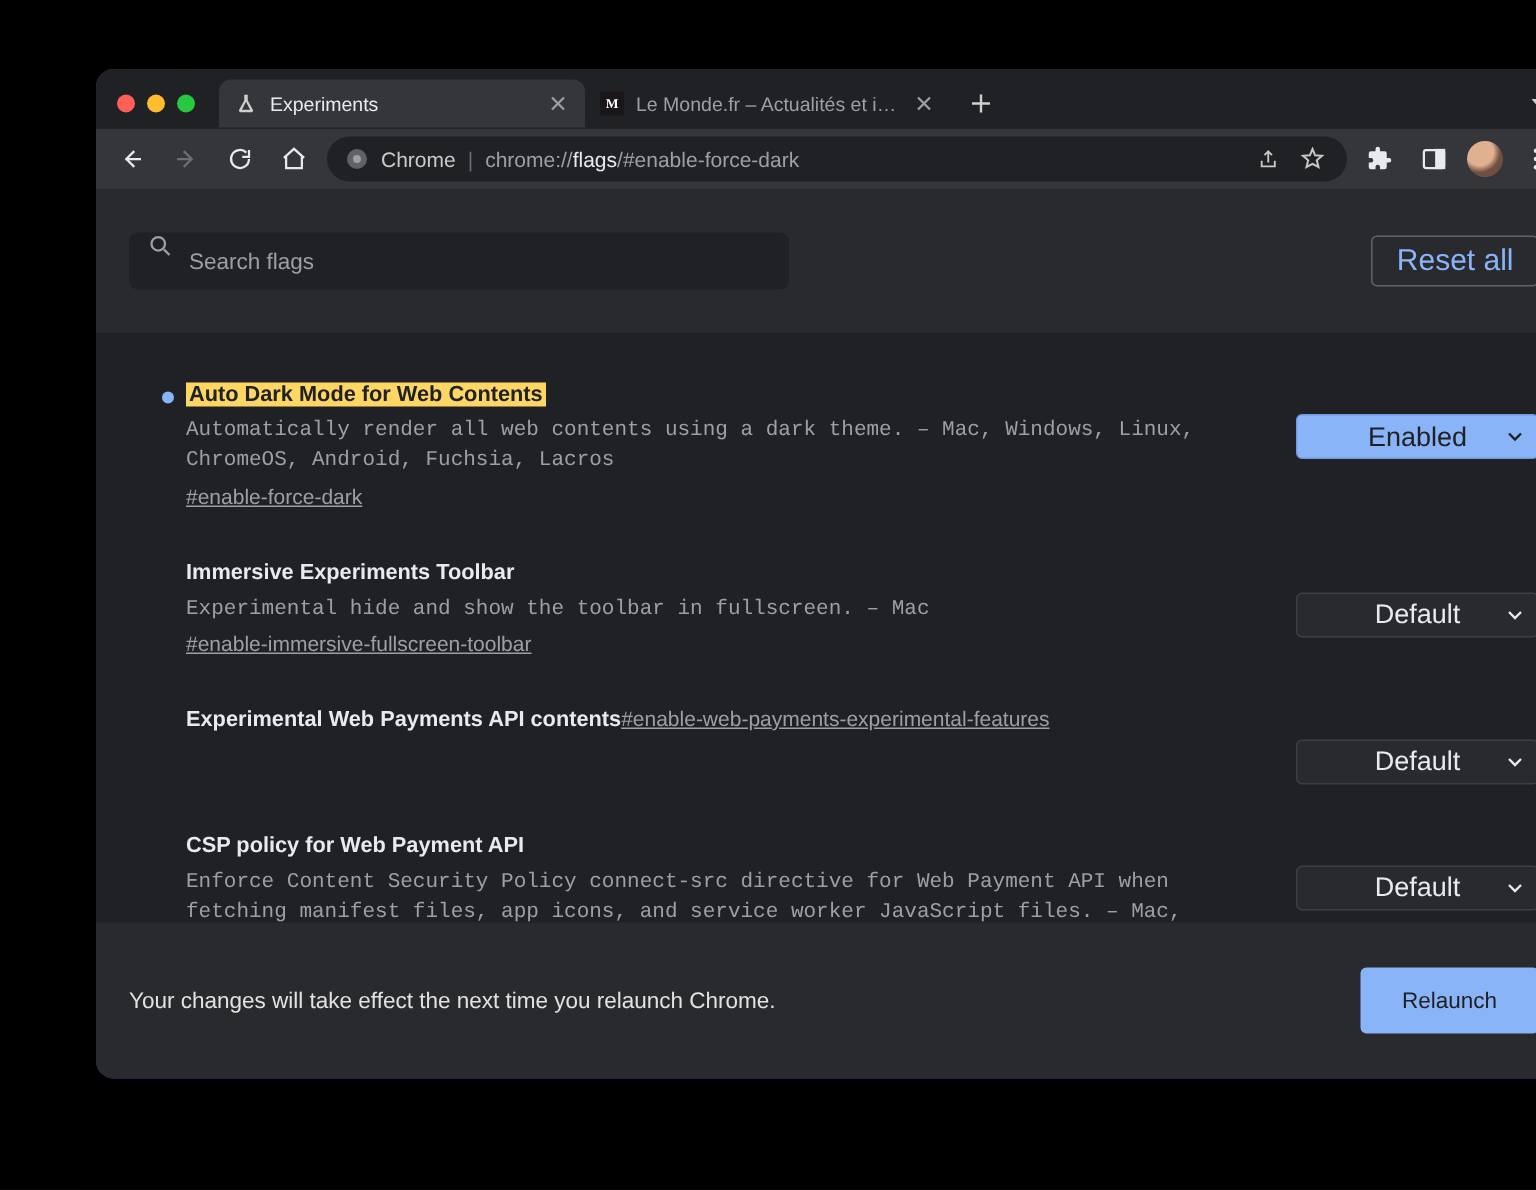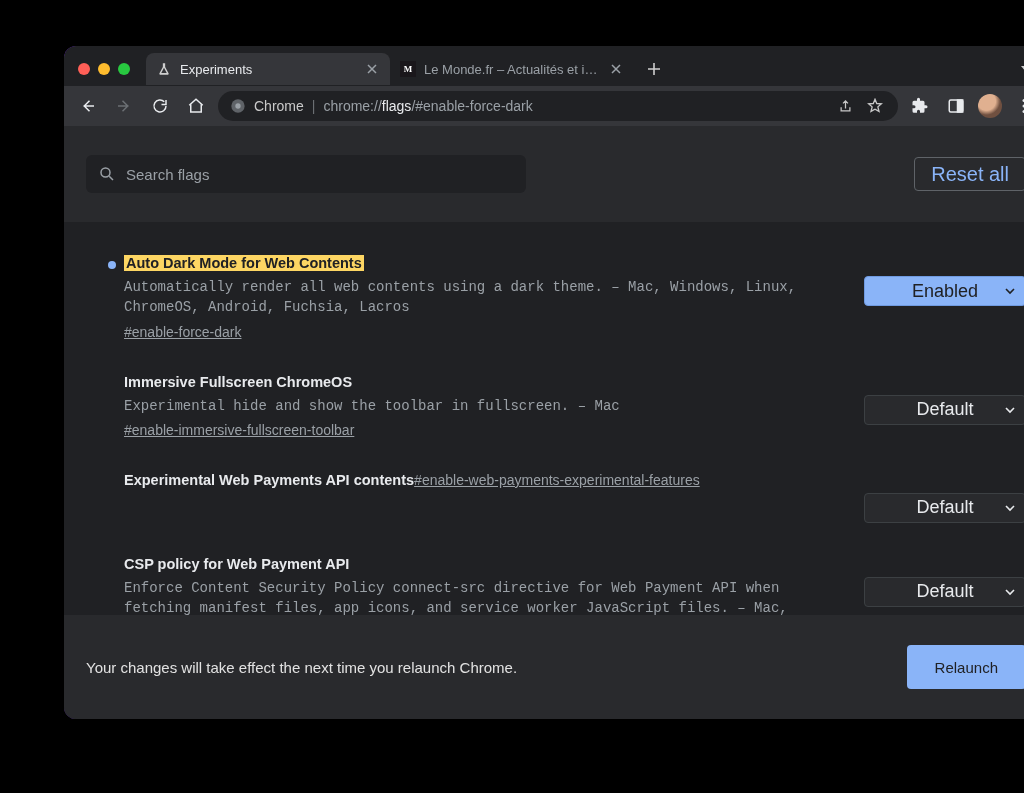--- a/index.html
+++ b/index.html
@@ -55,21 +55,21 @@
     min-width:0;
   }
   .omnibox .chip{color:#cacaca;}
   .omnibox .sep{color:#6b6f73;}
   .omnibox .url{color:#9aa0a6;}
   .omnibox .url b{color:#e8eaed; font-weight:500;}
   .avatar{width:24px;height:24px;border-radius:50%;background:radial-gradient(circle at 35% 30%, #e0b090 0 40%, #705040 60% 100%);}
   
   .content { flex:1; background:#202124; position:relative; overflow:hidden;}
   .topbar { position:absolute; left:0;right:0;top:0; height:96px; background:#292a2d; display:flex; align-items:center; padding:0 22px; gap:16px;}
-  .searchbox { width:440px; height:38px; background:#202124; border-radius:6px; display:flex; align-items:center; padding:0 12px; gap:10px;}
+  .searchbox { width:440px; height:38px; background:#202124; border-radius:6px; display:flex; padding:0 12px; gap:10px;}
   .searchbox input { background:transparent;border:none;outline:none;color:#e8eaed;font-size:15px;width:100%;}
   .searchbox input::placeholder{color:#9aa0a6;}
   .resetbtn { margin-left:auto; height:34px; padding:0 16px; border:1px solid #5f6368; border-radius:4px; color:#8ab4f8; background:transparent; font-size:20px; display:flex;align-items:center;}
   .flags { position:absolute; left:0; right:0; top:96px; bottom:0; overflow:hidden; padding: 18px 0 16px 0;}
   .flag { display:flex; padding: 14px 22px 18px 60px; gap:22px;}
   .flag .left { flex:1; min-width:0;}
   .flag .title { color:#e8eaed; font-size:14.5px; font-weight:600; margin-bottom:6px; display:inline-block;}
   .flag .title.hl { background:#fdd663; color:#202124; padding:0 2px;}
   .flag .bullet { position:relative;}
   .flag .bullet::before{content:""; position:absolute; left:-16px; top:6px; width:8px;height:8px;border-radius:50%;background:#8ab4f8;}
@@ -228,21 +228,21 @@
               <span>Enabled</span>
               <span class="chev">
                 <svg width="10" height="10" viewBox="0 0 10 10" fill="none" stroke="currentColor" stroke-width="1.6">
                   <path d="M1 3l4 4 4-4"></path>
                 </svg>
               </span>
             </div>
           </div>
         </div>
         <div class="flag">
-          <div class="left"><span class="title">Immersive Fullscreen ChromeOS</span><div class="desc">Experimental hide and show the toolbar in fullscreen. – Mac</div><a class="hash">#enable-immersive-fullscreen-toolbar</a></div>
+          <div class="left"><span class="title">Immersive Experiments Toolbar</span><div class="desc">Experimental hide and show the toolbar in fullscreen. – Mac</div><a class="hash">#enable-immersive-fullscreen-toolbar</a></div>
           <div class="right">
             <div class="select default">
               <span>Default</span>
               <span class="chev">
                 <svg width="10" height="10" viewBox="0 0 10 10" fill="none" stroke="currentColor" stroke-width="1.6">
                   <path d="M1 3l4 4 4-4"></path>
                 </svg>
               </span>
             </div>
           </div>

